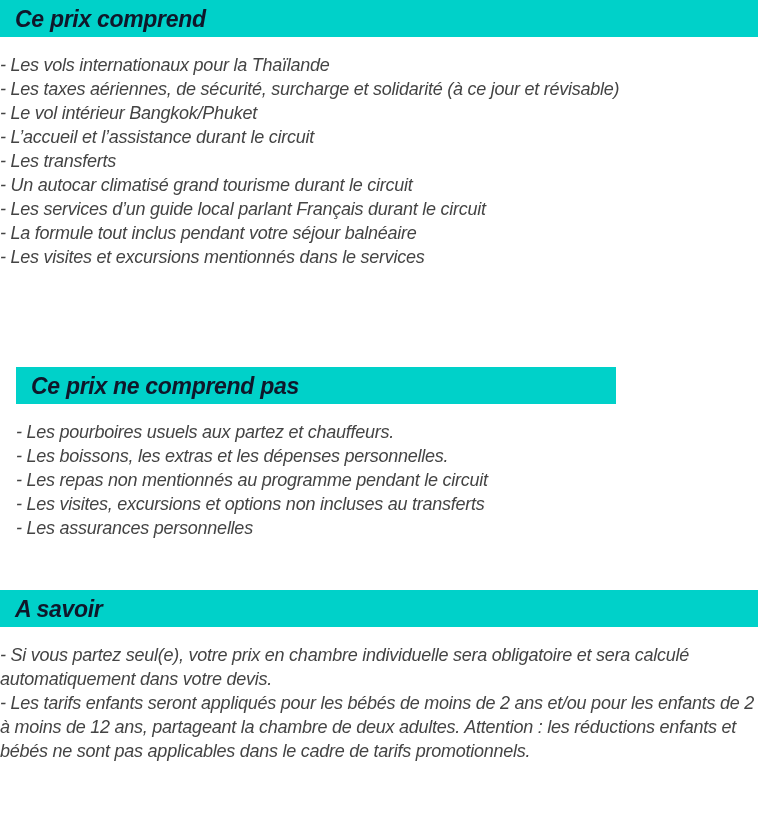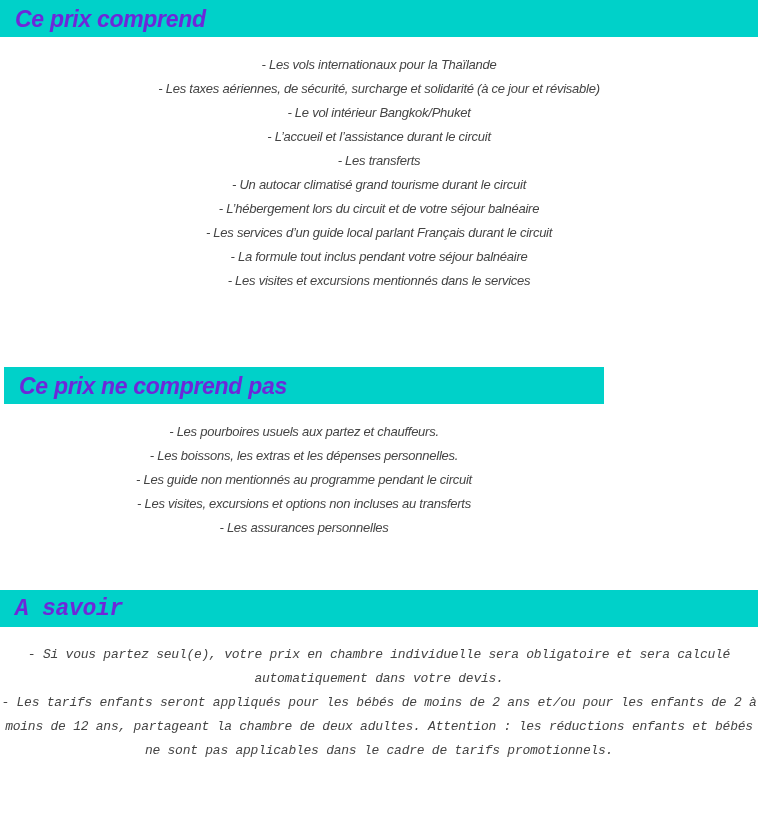--- a/index.html
+++ b/index.html
@@ -9,70 +9,68 @@
       color: #444444;
     }
     .section-header {
       background: #00D1C9;
       height: 37px;
       display: flex; align-items: center;
       padding-left: 15px;
       box-sizing: border-box;
     }
     .section-title {
-      color: #6d28d9;
+      color: #0f172a;
       font-style: italic;
       font-weight: bold;
       font-size: 23px;
       letter-spacing: -0.3px;
       margin-top: 1px;
     }
     .section-body {
       padding-top: 16px;
       font-style: italic;
-      font-size: 13px;
+      font-size: 18px;
       line-height: 24px;
       letter-spacing: -0.25px;
-      text-align: center;
     }
     .line { white-space: nowrap; }
     .para { white-space: normal; }
     #s1 { position: absolute; top: 0; left: 0; width: 758px; }
-    #s2 { position: absolute; top: 367px; left: 4px; width: 600px; }
-    #s3 { position: absolute; top: 590px; left: 0; width: 758px; font-family: Liberation Mono, monospace; }
+    #s2 { position: absolute; top: 367px; left: 16px; width: 600px; }
+    #s3 { position: absolute; top: 590px; left: 0; width: 758px; }
   </style>
 </head>
 <body>
 
 <div id="s1">
   <div class="section-header">
     <span class="section-title">Ce prix comprend</span>
   </div>
   <div class="section-body">
     <div class="line">- Les vols internationaux pour la Thaïlande</div>
     <div class="line">- Les taxes aériennes, de sécurité, surcharge et solidarité (à ce jour et révisable)</div>
     <div class="line">- Le vol intérieur Bangkok/Phuket</div>
     <div class="line">- L’accueil et l’assistance durant le circuit</div>
     <div class="line">- Les transferts</div>
     <div class="line">- Un autocar climatisé grand tourisme durant le circuit</div>
-    <div class="line">- L’hébergement lors du circuit et de votre séjour balnéaire</div>
     <div class="line">- Les services d’un guide local parlant Français durant le circuit</div>
     <div class="line">- La formule tout inclus pendant votre séjour balnéaire</div>
     <div class="line">- Les visites et excursions mentionnés dans le services</div>
   </div>
 </div>
 
 <div id="s2">
   <div class="section-header">
     <span class="section-title">Ce prix ne comprend pas</span>
   </div>
   <div class="section-body">
     <div class="line">- Les pourboires usuels aux partez et chauffeurs.</div>
     <div class="line">- Les boissons, les extras et les dépenses personnelles.</div>
-    <div class="line">- Les guide non mentionnés au programme pendant le circuit</div>
+    <div class="line">- Les repas non mentionnés au programme pendant le circuit</div>
     <div class="line">- Les visites, excursions et options non incluses au transferts</div>
     <div class="line">- Les assurances personnelles</div>
   </div>
 </div>
 
 <div id="s3">
   <div class="section-header">
     <span class="section-title">A savoir</span>
   </div>
   <div class="section-body">

